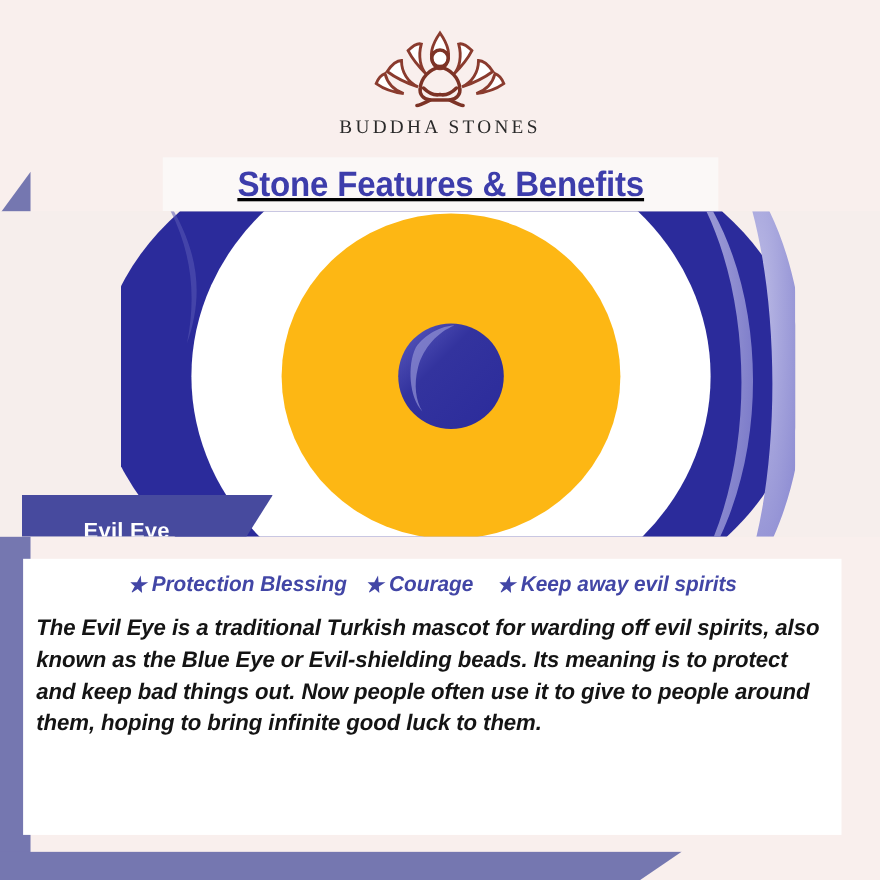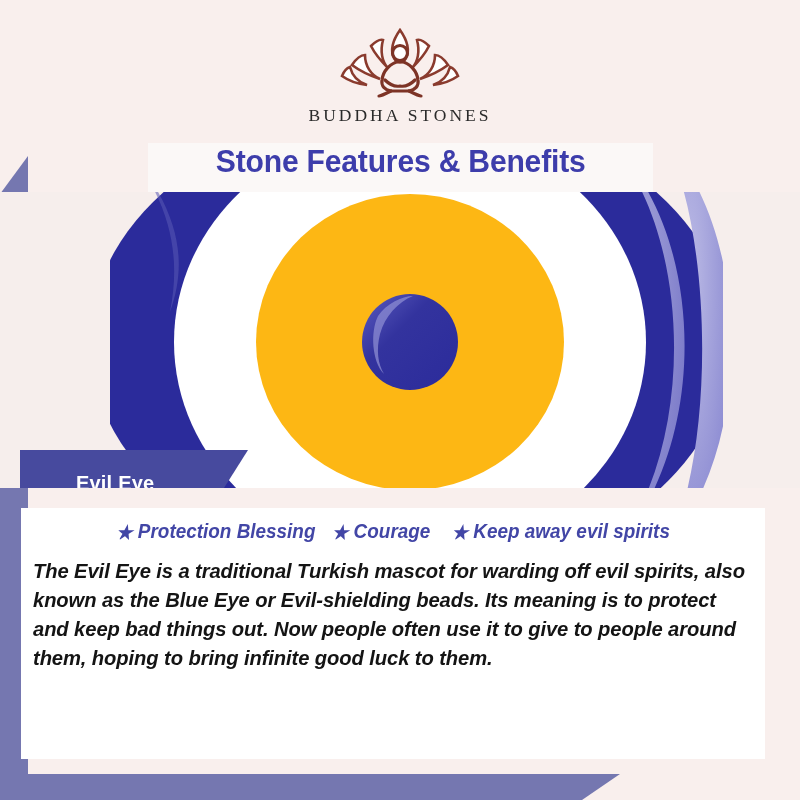--- a/index.html
+++ b/index.html
@@ -49,21 +49,21 @@
     font-family:"Liberation Serif",serif;
     font-size:17.5px;letter-spacing:3.0px;
     color:#2a2a2a;font-weight:400;
     white-space:nowrap;
   }
 
   
   .title-band{
     position:absolute;left:148px;top:143px;width:505px;height:49px;
     background:#fbf8f7;
-    display:flex;align-items:flex-start;justify-content:center;
+    display:flex;align-items:center;justify-content:center;text-decoration:underline;
   }
   .title-text{
     font-family:"Liberation Sans Narrow","Liberation Sans",sans-serif;
     font-weight:bold;
     font-size:32px;
     letter-spacing:-0.2px;
     color:#3d3dab;
     transform:scaleX(0.94);
     white-space:nowrap;
   }

